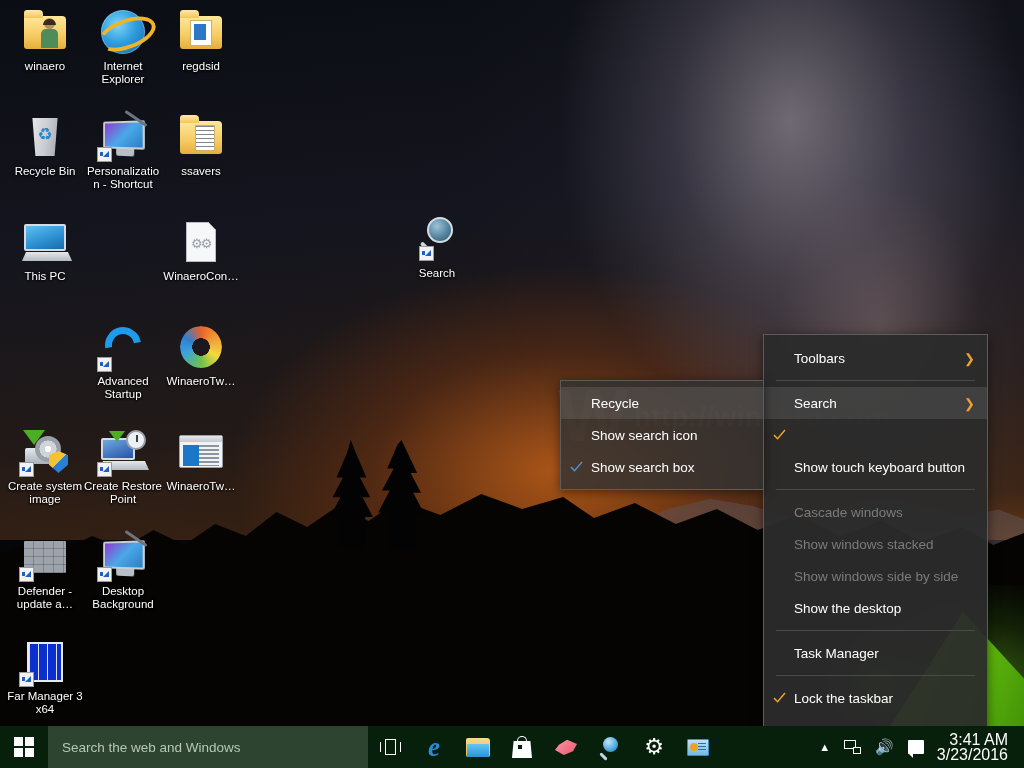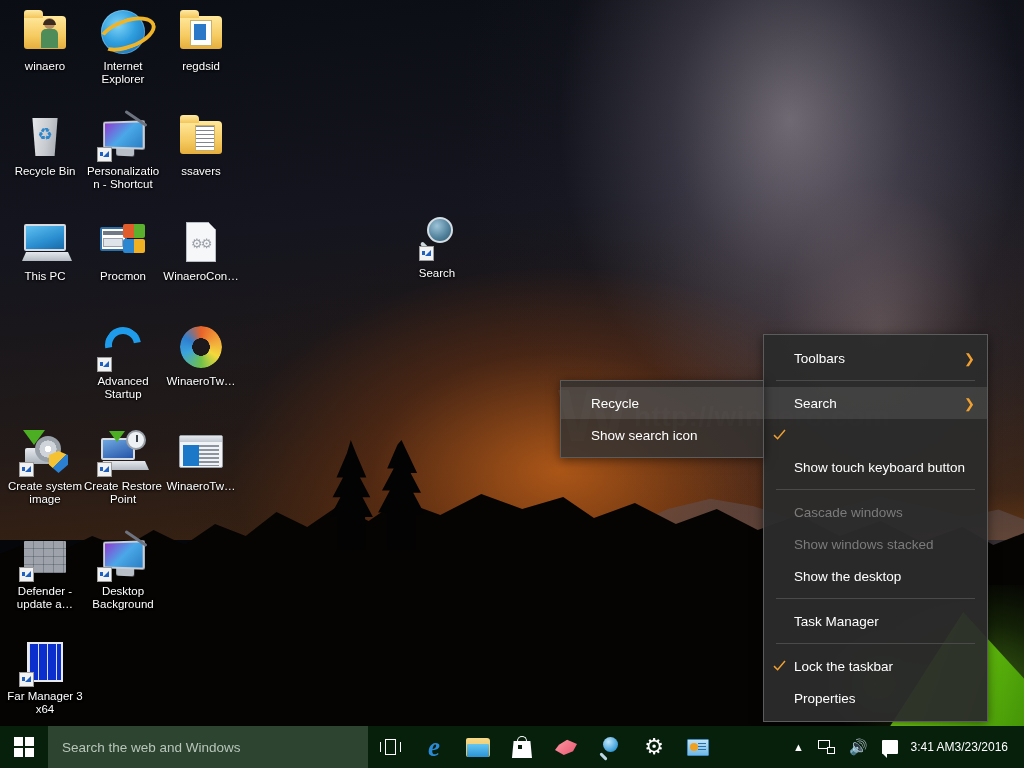--- a/index.html
+++ b/index.html
@@ -385,22 +385,22 @@
   .chev{ font-size:11px; }
   .netw{ width:17px; height:14px; position:relative; }
   .netw .m{position:absolute; left:0; top:0; width:12px; height:9px; border:1.5px solid #fff;}
   .netw .s{position:absolute; right:0; bottom:0; width:8px; height:7px; border:1.5px solid #fff;
     background:#06200c;}
   .spk{ font-size:15px; }
   .actcen{ width:16px; height:14px; background:#fff; position:relative; border-radius:1px; }
   .actcen::after{content:""; position:absolute; left:0; bottom:-4px;
     border-left:5px solid transparent; border-top:5px solid #fff;}
   #clock{
-    display:flex; align-items:flex-end; justify-content:center;
-    color:#fff; font-size:12px; line-height:15px; padding:0 10px 0 6px; cursor:default;
+    display:flex; flex-direction:column; align-items:flex-end; justify-content:center;
+    color:#fff; font-size:16px; line-height:15px; padding:0 10px 0 6px; cursor:default;
     min-width:74px;
   }
 </style>
 </head>
 <body>
 
 <div id="wallpaper">
   <div class="sky"></div>
   <div class="stars"></div>
   <div class="stars2"></div>
@@ -472,32 +472,20 @@
     <div class="lbl">ssavers</div>
   </div>
 
   <div class="dicon" style="left:6px;  top:218px">
     <div class="glyph">
         <div class="thispc"></div>
       </div>
     <div class="lbl">This PC</div>
   </div>
 
-  <div class="dicon" style="left:84px; top:218px">
-    <div class="glyph">
-      <div style="position:absolute;left:1px;top:9px;width:27px;height:24px;background:#fff;border:2px solid #2e6fa8;border-radius:2px;"></div>
-      <div style="position:absolute;left:4px;top:13px;width:20px;height:4px;background:#6f7a86;"></div>
-      <div style="position:absolute;left:4px;top:20px;width:20px;height:9px;background:#dfe4ea;border:1px solid #9aa3ad;"></div>
-      <div style="position:absolute;left:24px;top:6px;width:11px;height:14px;background:#e05c2a;border-radius:2px 0 0 2px;"></div>
-      <div style="position:absolute;left:35px;top:6px;width:11px;height:14px;background:#5bb02e;border-radius:0 2px 2px 0;"></div>
-      <div style="position:absolute;left:24px;top:21px;width:11px;height:14px;background:#2a86d0;border-radius:2px 0 0 2px;"></div>
-      <div style="position:absolute;left:35px;top:21px;width:11px;height:14px;background:#f0b024;border-radius:0 2px 2px 0;"></div>
-    </div>
-    <div class="lbl">Procmon</div>
-  </div>
 
   <div class="dicon" style="left:162px;top:218px">
     <div class="glyph">
         <div class="doc"></div>
       </div>
     <div class="lbl">WinaeroCon…</div>
   </div>
 
 
   <div class="dicon" style="left:84px; top:323px">
@@ -607,20 +595,23 @@
   <div class="mi">
     <span class="mlabel">Show touch keyboard button</span>
   </div>
   <div class="sep"></div>
 
   <div class="mi disabled">
     <span class="mlabel">Cascade windows</span>
   </div>
   <div class="mi disabled">
     <span class="mlabel">Show windows stacked</span>
+  </div>
+  <div class="mi disabled">
+    <span class="mlabel">Show windows side by side</span>
   </div>
   <div class="mi">
     <span class="mlabel">Show the desktop</span>
   </div>
   <div class="sep"></div>
 
   <div class="mi">
     <span class="mlabel">Task Manager</span>
   </div>
   <div class="sep"></div>
@@ -638,20 +629,28 @@
   </div>
 </div>
 
 <div class="ctx translucent" id="ctx-sub" style="left:560px; top:380px; width:204px; padding:6px 0;">
   <div class="mi hl">
     <span class="mlabel">Recycle</span>
   </div>
   <div class="mi">
     <span class="mlabel">Show search icon</span>
   </div>
+  <div class="mi">
+    <span class="check">
+      <svg width="13" height="13" viewBox="0 0 13 13">
+          <path d="M1 6.6 L4.6 10.2 L12 1.6" fill="none" stroke="#4a90d9" stroke-width="1.5"></path>
+        </svg>
+    </span>
+    <span class="mlabel">Show search box</span>
+  </div>
 </div>
 
 <div id="taskbar">
 
   <div id="start-btn">
     <div class="winlogo">
       <i></i>
         <i></i>
         <i></i>
         <i></i>

